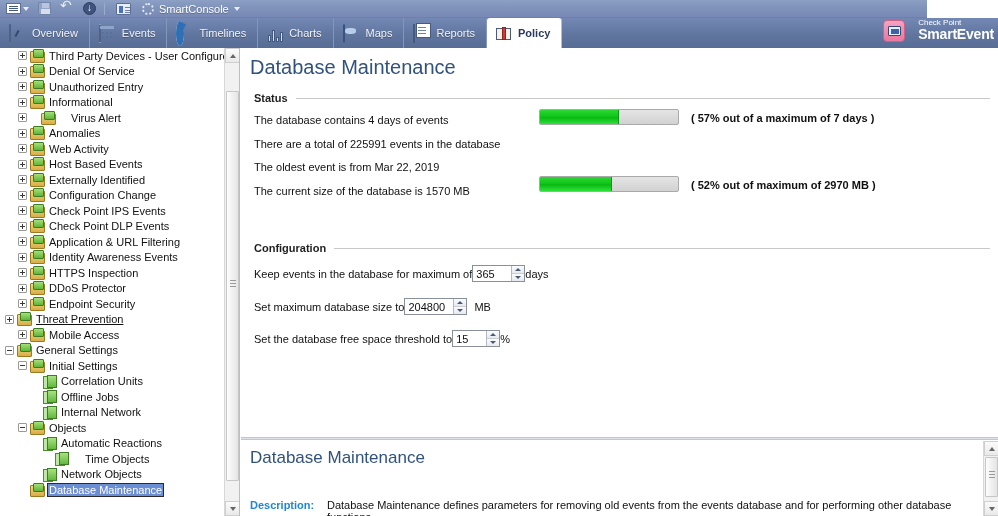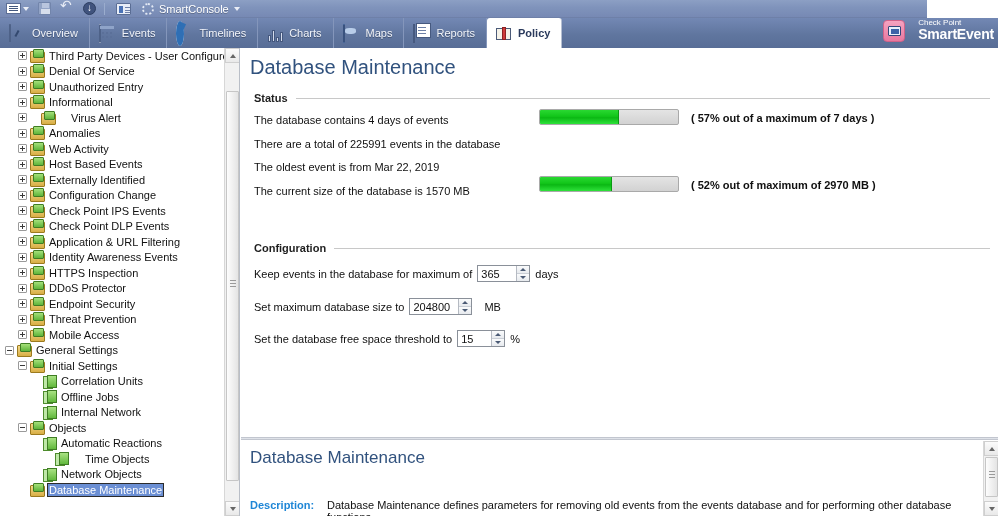--- a/index.html
+++ b/index.html
@@ -312,21 +312,21 @@
     height: 100%;
     background: linear-gradient(to bottom, #2ad832 0%, #12c61a 45%, #0bb814 55%, #2ee23a 100%);
     border-right: 1px solid #0a9b12;
   }
   .pbar-note {
     position: absolute; font-size: 11px; font-weight: bold; color: #101010; white-space: nowrap;
   }
 
   .cfg-row {
     position: absolute; display: flex; align-items: center;
-    font-size: 11px; color: #101010; white-space: nowrap; gap: 5px;
+    font-size: 11px; color: #101010; white-space: nowrap; 
   }
   .spin {
     display: inline-flex; align-items: stretch; height: 17px;
     border: 1px solid #8a9099; background: #ffffff;
   }
   .spin input {
     border: none; outline: none; font-family: "Liberation Sans", sans-serif;
     font-size: 11px; color: #101010; padding: 0 2px 0 3px; background: transparent;
   }
   .spin .btns {
@@ -538,21 +538,21 @@
       <div class="tnode" style="padding-left: 18px;">
         <span class="exp plus"></span>
         <span class="ico-folder"></span>
         <span class="tlabel">DDoS Protector</span>
       </div>
       <div class="tnode" style="padding-left: 18px;">
         <span class="exp plus"></span>
         <span class="ico-folder"></span>
         <span class="tlabel">Endpoint Security</span>
       </div>
-      <div class="tnode" style="padding-left: 18px;">
+      <div class="tnode" style="padding-left: 5px; text-decoration: underline;">
         <span class="exp plus"></span>
         <span class="ico-folder"></span>
         <span class="tlabel">Threat Prevention</span>
       </div>
       <div class="tnode" style="padding-left: 18px;">
         <span class="exp plus"></span>
         <span class="ico-folder"></span>
         <span class="tlabel">Mobile Access</span>
       </div>
       <div class="tnode" style="padding-left: 5px;">

